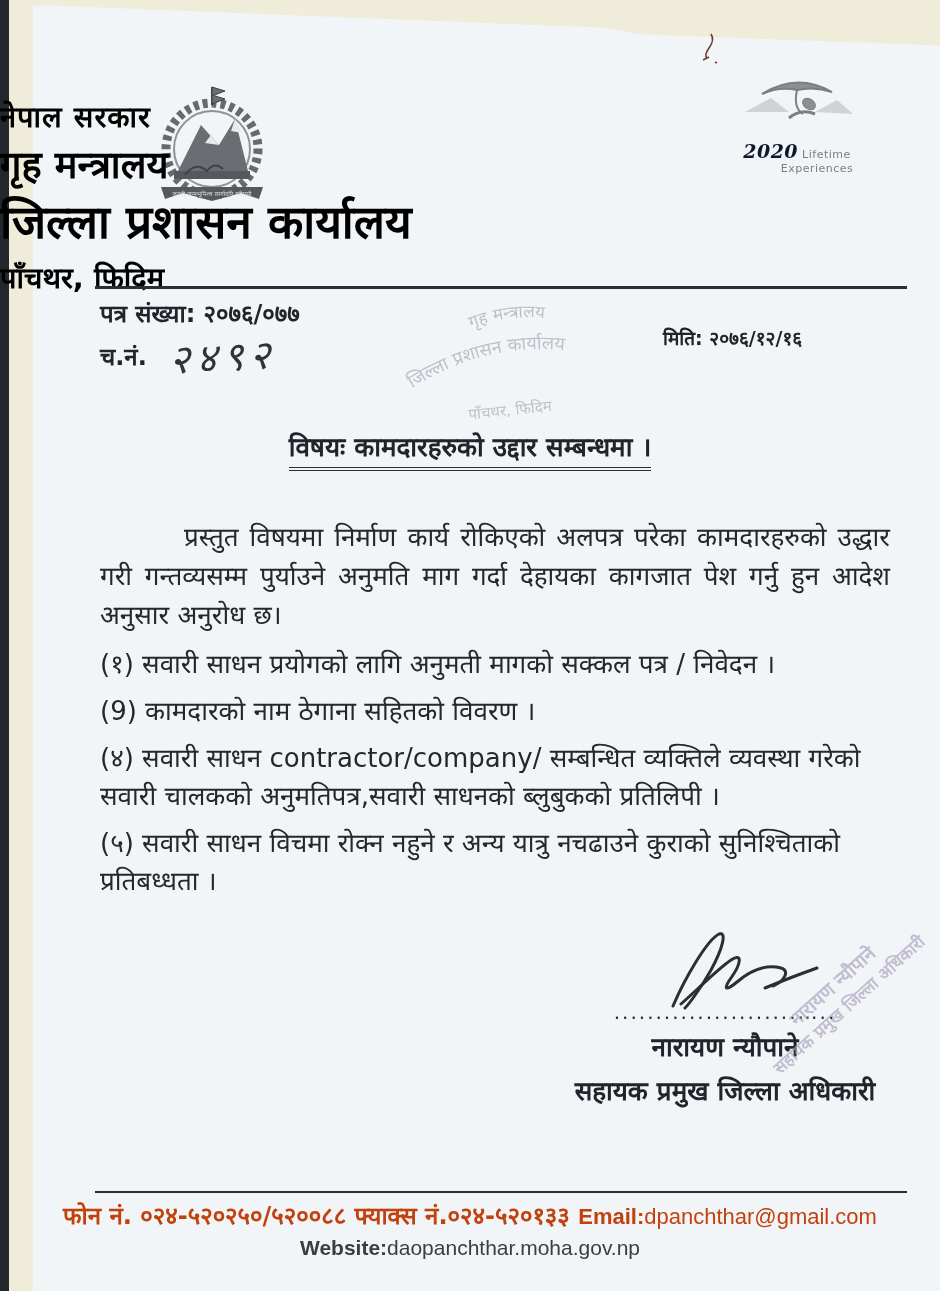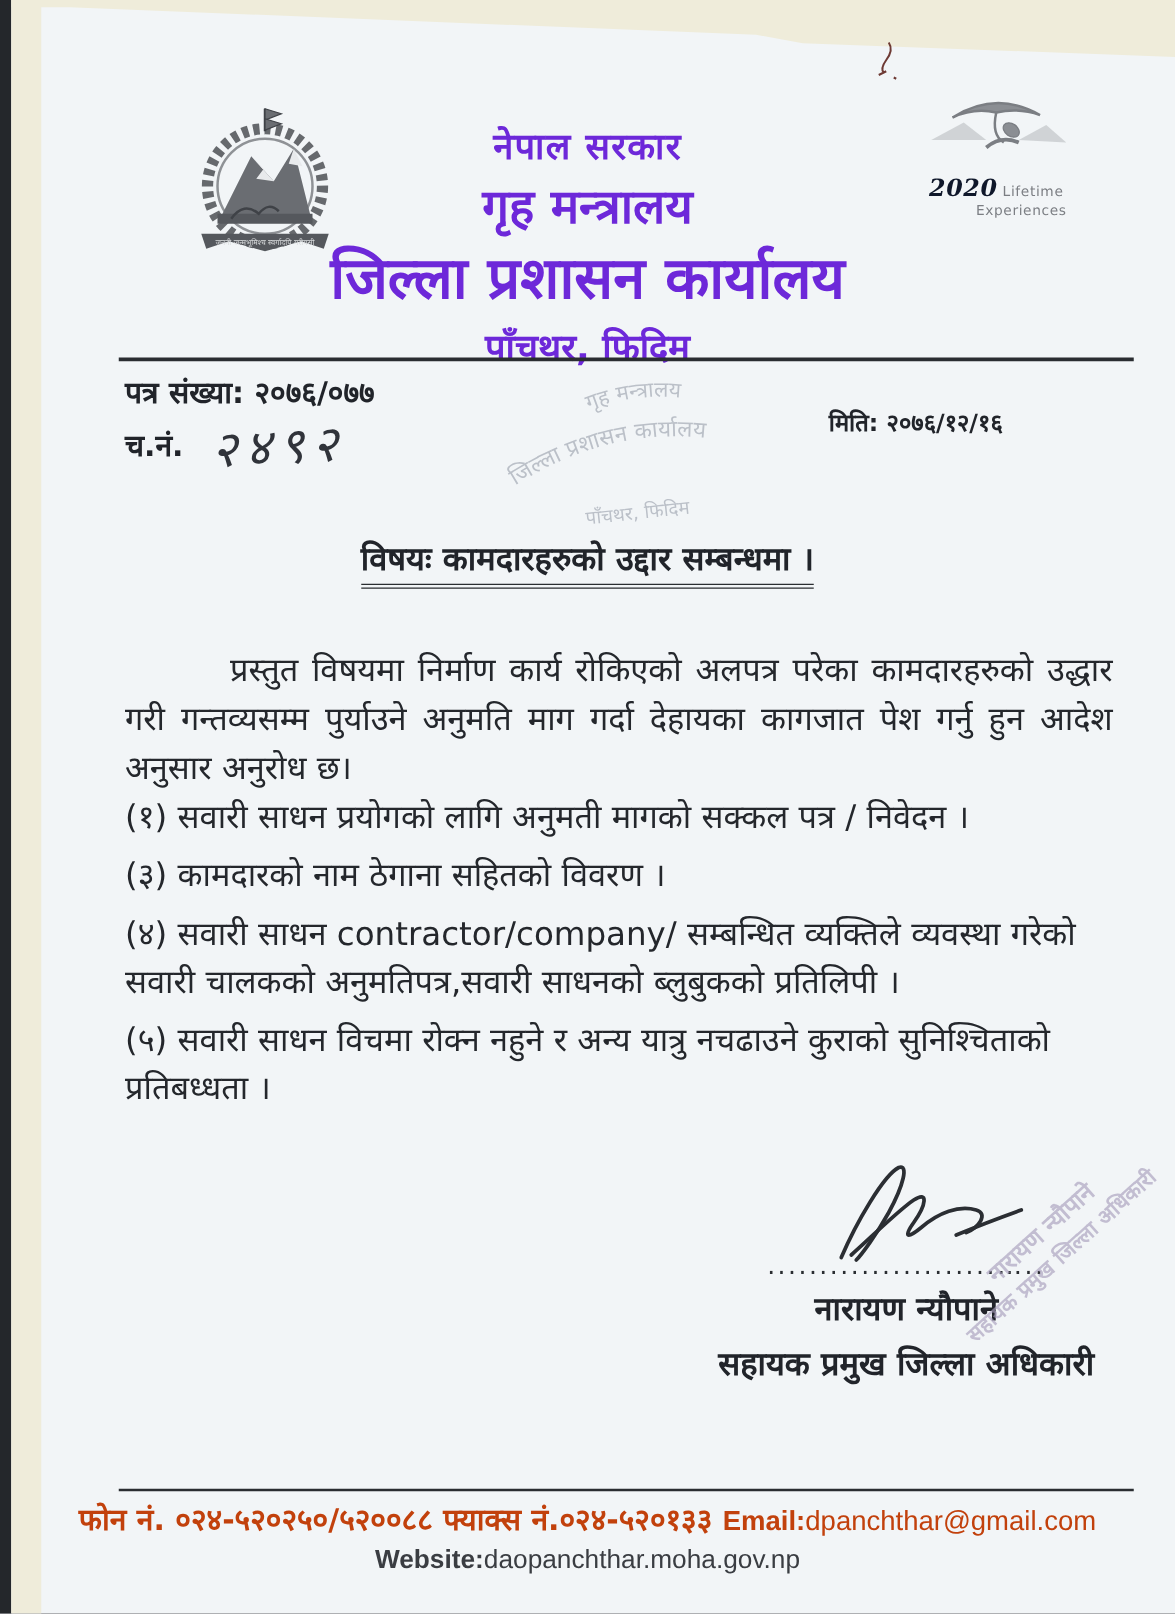--- a/index.html
+++ b/index.html
@@ -11,21 +11,21 @@
   
   .edge-left-dark { position:absolute; left:0; top:0; width:9px; height:100%; background:#24272b; }
   .mat-left { position:absolute; left:9px; top:0; width:24px; height:100%; background:#efecda; }
   .mat-top { position:absolute; left:9px; top:0; width:931px; height:48px; background:#efecda;
              clip-path:polygon(0 0, 100% 0, 100% 95%, 68% 72%, 64% 58%, 5% 12%, 0 12%); }
 
   .txt { color:#21242a; }
 
   
   .emblem { position:absolute; left:143px; top:83px; }
-  .hdr { position:absolute; left:0; top:96px; width:100%; text-align:center; color:#6d28d9; }
+  .hdr { position:absolute; left:0; top:96px; width:100%; text-align:left; color:#000000; }
   .hdr .gov   { font-size:29px; font-weight:600; letter-spacing:1px; }
   .hdr .min   { font-size:38px; font-weight:700; margin-top:2px; }
   .hdr .off   { font-size:46px; font-weight:700; margin-top:0px; }
   .hdr .loc   { font-size:29px; font-weight:600; margin-top:6px; }
 
   .visit { position:absolute; left:692px; top:78px; width:210px; text-align:center; color:#6f7277; }
   .visit .script { font-family:"DejaVu Serif", serif; font-style:italic; font-weight:700; font-size:27px; letter-spacing:1px; color:#5d6065; }
   .visit .sub { position:relative; font-size:11px; letter-spacing:.5px; color:#7b7e83; margin-top:-4px; }
   .visit .yr { font-family:"DejaVu Serif", serif; font-style:italic; font-weight:700; font-size:19px; color:#0f172a; margin-right:4px; }
 
@@ -41,21 +41,21 @@
   .stamp-center { position:absolute; left:368px; top:288px; opacity:.55; transform:rotate(-6deg); }
 
   
   .subject-wrap { position:absolute; left:0; top:428px; width:100%; text-align:center; }
   .subject { display:inline-block; font-size:26px; font-weight:700; padding-bottom:3px;
              border-bottom:4px double #2a2d31; }
 
   
   .bodytext { position:absolute; left:100px; top:518px; width:790px; font-size:26px; line-height:39px; color:#24272c; }
   .bodytext .para { text-indent:84px; text-align:justify; }
-  .bodytext .item { margin-top:0; line-height:38px; }
+  .bodytext .item { margin-top:10px; line-height:38px; }
   .bodytext .item + .item { margin-top:9px; }
 
   
   .sigblock { position:absolute; left:560px; top:930px; width:330px; text-align:center; }
   .sigblock .dots { font-size:20px; letter-spacing:2px; color:#2a2d31; margin-top:-14px; }
   .sigblock .name { font-size:26px; font-weight:600; margin-top:4px; }
   .sigblock .title { font-size:26px; font-weight:600; margin-top:8px; white-space:nowrap; }
   .sig-stamp { position:absolute; left:150px; top:40px; width:260px; transform:rotate(-42deg);
                color:#a9a0bd; opacity:.65; font-size:19px; font-weight:600; text-align:center; pointer-events:none; }
   .sig-stamp .l2 { font-size:17px; }
@@ -161,21 +161,21 @@
     </svg>
   </div>
 
   <div class="subject-wrap">
     <span class="subject txt">विषयः कामदारहरुको उद्दार सम्बन्धमा ।</span>
   </div>
 
   <div class="bodytext">
     <div class="para">प्रस्तुत विषयमा निर्माण कार्य रोकिएको अलपत्र परेका कामदारहरुको उद्धार गरी गन्तव्यसम्म पुर्याउने अनुमति माग गर्दा देहायका कागजात पेश गर्नु हुन आदेश अनुसार अनुरोध छ।</div>
     <div class="item">(१) सवारी साधन प्रयोगको लागि अनुमती मागको सक्कल पत्र / निवेदन ।</div>
-    <div class="item">(३)  कामदारको नाम ठेगाना सहितको विवरण ।</div>
+    <div class="item">(9)  कामदारको नाम ठेगाना सहितको विवरण ।</div>
     <div class="item">(४)  सवारी साधन contractor/company/ सम्बन्धित व्यक्तिले व्यवस्था गरेको सवारी चालकको अनुमतिपत्र,सवारी साधनको ब्लुबुकको प्रतिलिपी ।</div>
     <div class="item">(५) सवारी साधन विचमा रोक्न नहुने र अन्य यात्रु नचढाउने कुराको सुनिश्चिताको प्रतिबध्धता ।</div>
   </div>
 
   <div class="sigblock">
     <div class="sig-stamp">
       <div>नारायण न्यौपाने</div>
       <div class="l2">सहायक प्रमुख जिल्ला अधिकारी</div>
     </div>
     <svg width="220" height="80" viewBox="0 0 220 80" style="position:relative;">

